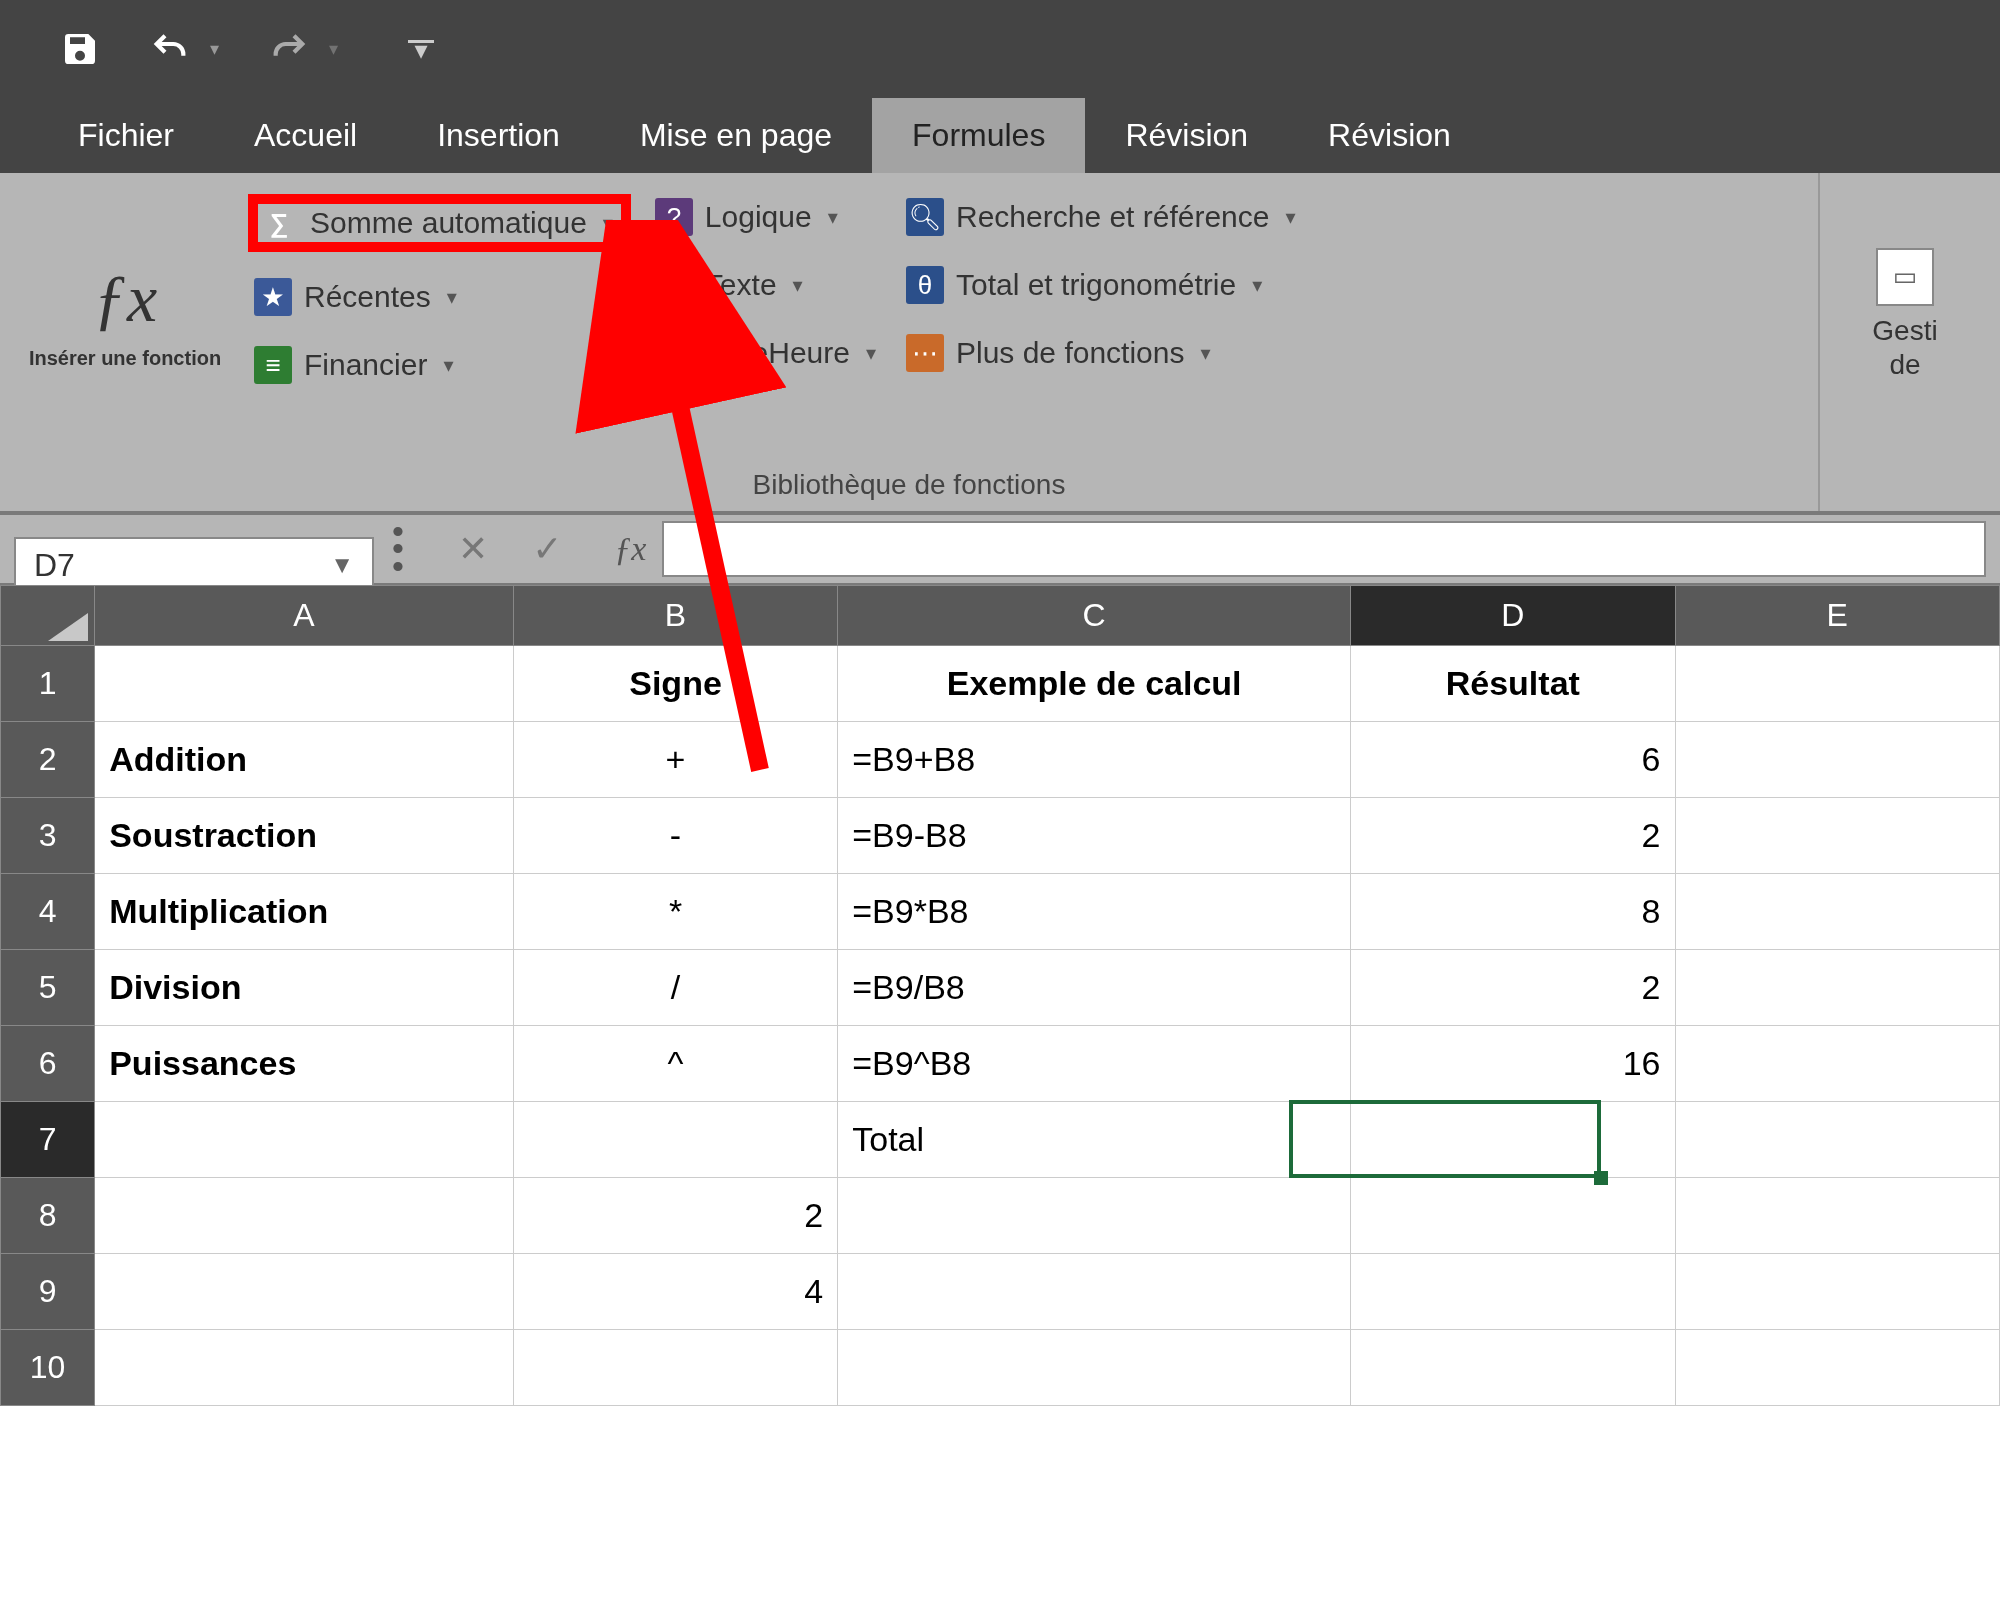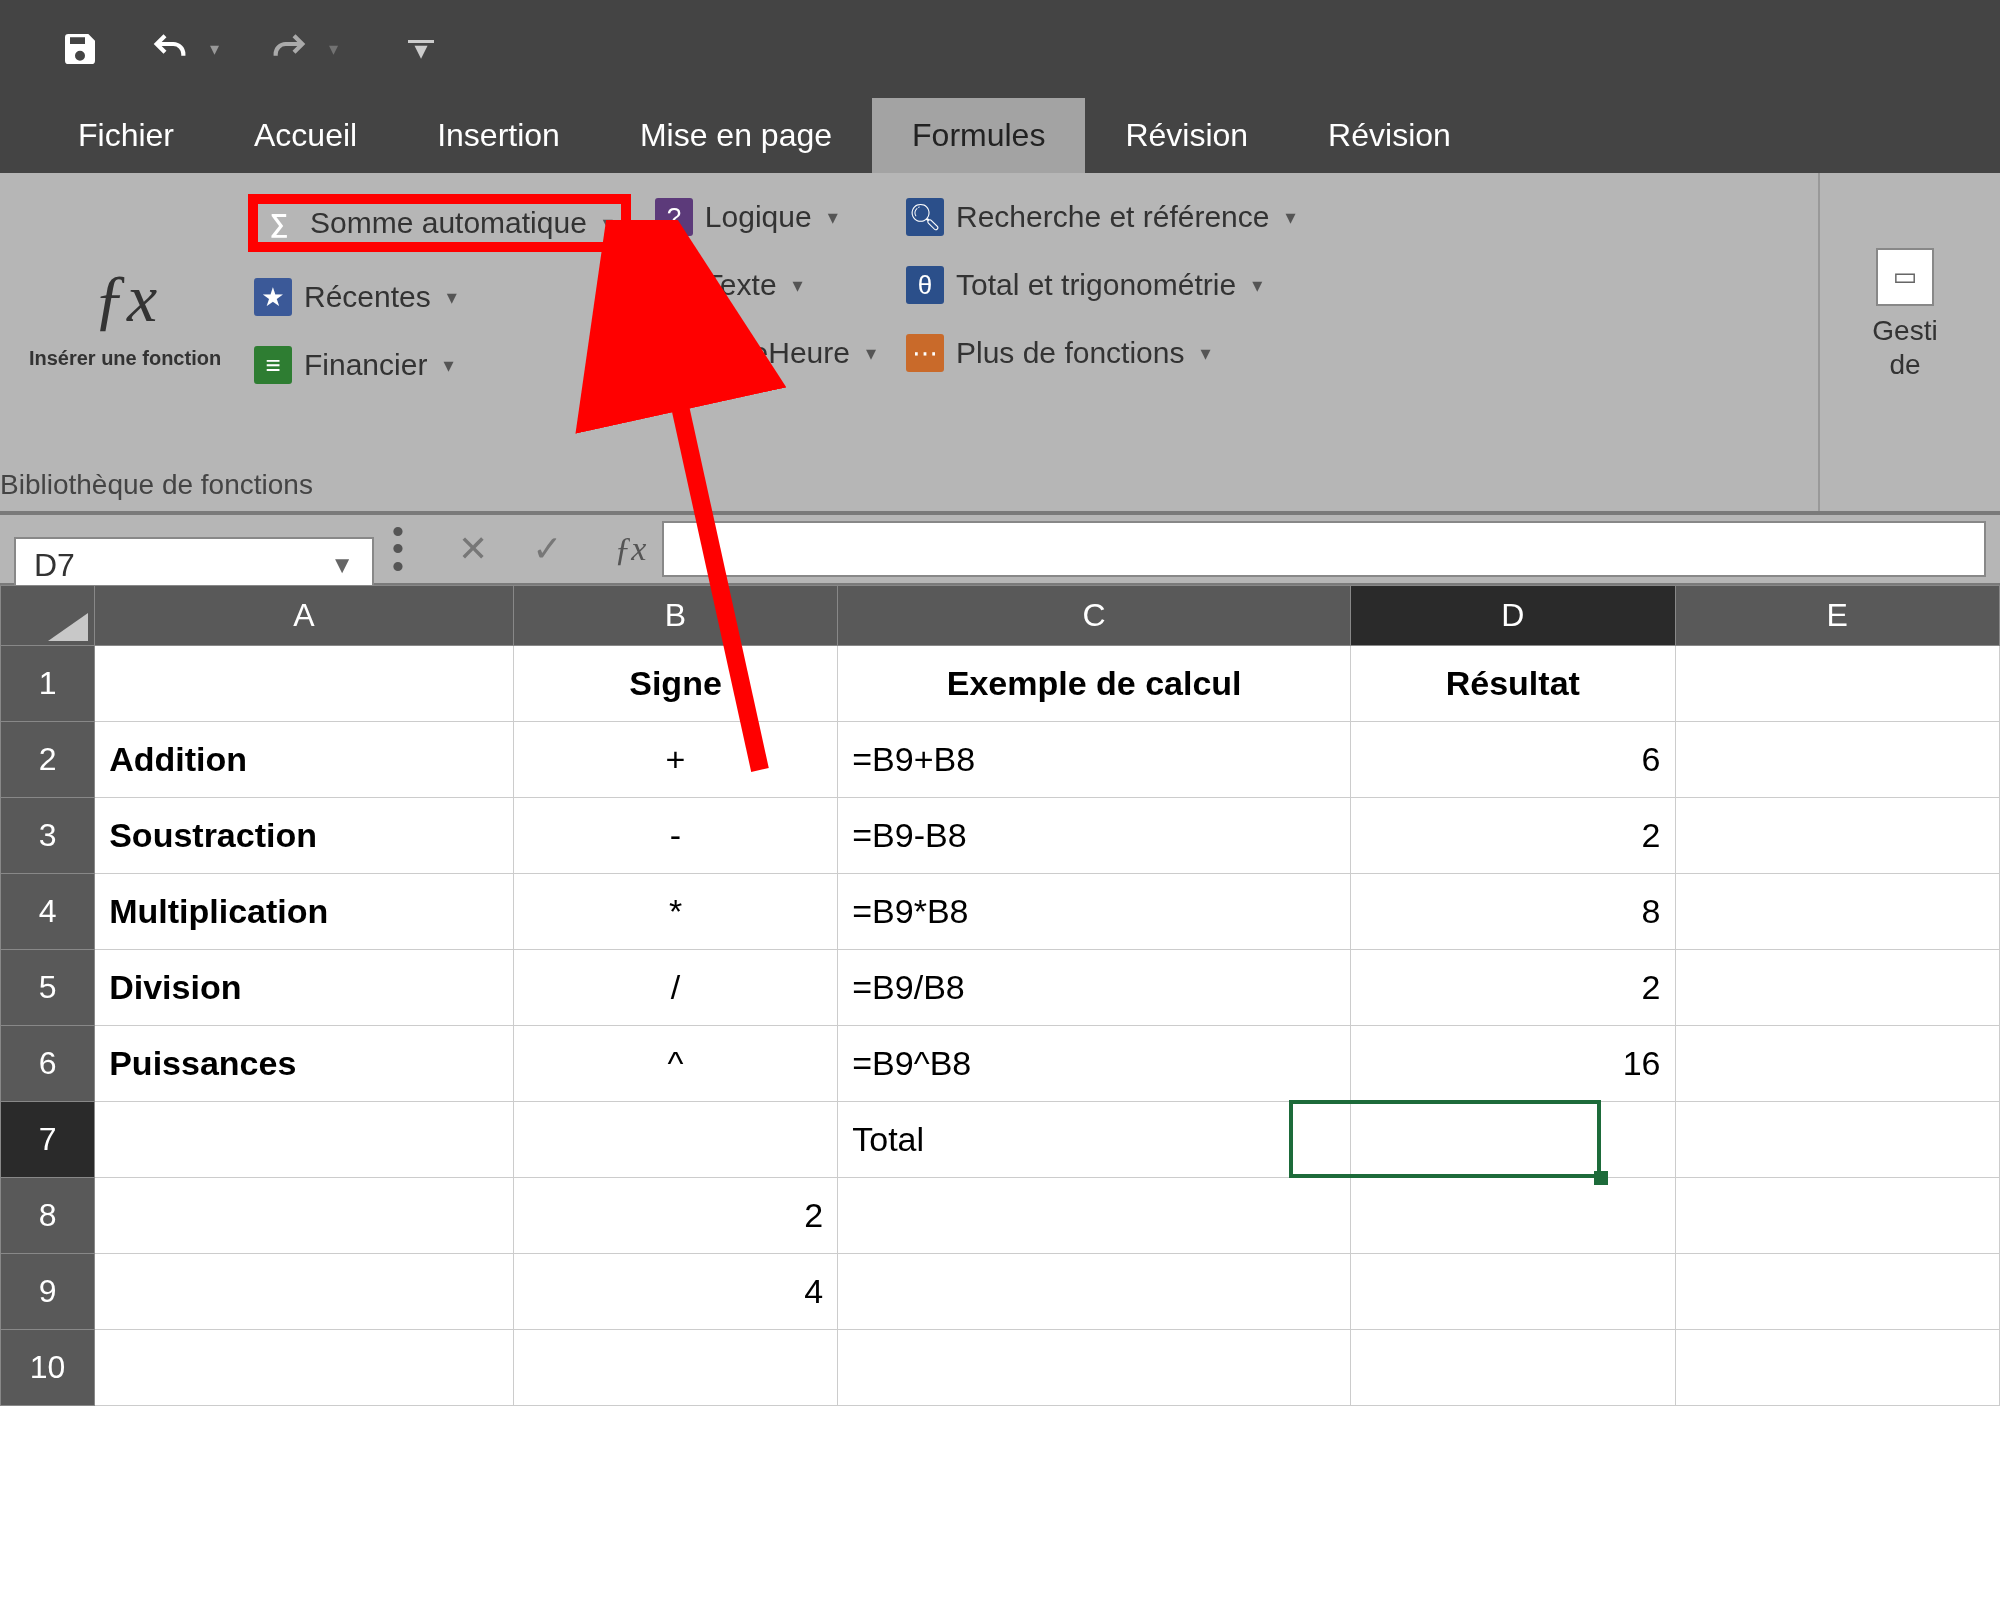--- a/index.html
+++ b/index.html
@@ -12,21 +12,21 @@
 .qat-drop { color: #999; font-size: 18px; margin-left: -30px; }
 
 
 .tabs { background: #444444; height: 75px; display: flex; align-items: stretch; padding-left: 38px; gap: 0; }
 .tab { color: #fff; font-size: 32px; padding: 16px 40px; display: flex; align-items: center; cursor: pointer; }
 .tab.active { background: #a3a3a3; color: #222; }
 
 
 .ribbon { background: #b6b6b6; height: 340px; display: flex; border-bottom: 2px solid #7a7a7a; }
 .ribbon-group { display: flex; flex-direction: column; justify-content: flex-start; border-right: 2px solid #999; position: relative; padding-bottom: 55px; }
-.ribbon-group-label { position: absolute; bottom: 10px; left: 0; right: 0; text-align: left; color: #444; font-size: 28px; }
+.ribbon-group-label { position: absolute; bottom: 10px; left: 0; right: 0; text-align: center; color: #444; font-size: 28px; }
 .ribbon-content { display: flex; padding: 15px 20px; gap: 18px; flex: 1; }
 
 .insert-fn { width: 210px; display: flex; flex-direction: column; align-items: center; justify-content: center; gap: 8px; }
 .insert-fn .fx { font-family: 'Times New Roman', serif; font-style: italic; font-size: 68px; color: #333; }
 .insert-fn .lbl { color: #333; font-size: 20px; text-align: center; line-height: 1.2; font-weight: bold; }
 
 .col { display: flex; flex-direction: column; gap: 22px; padding-top: 6px; }
 
 .ribbon-btn { display: flex; align-items: center; gap: 12px; color: #333; font-size: 30px; padding: 4px 6px; white-space: nowrap; }
 .ribbon-btn .ico { width: 38px; height: 38px; display: inline-flex; align-items: center; justify-content: center; font-size: 26px; color: #fff; border-radius: 3px; }

